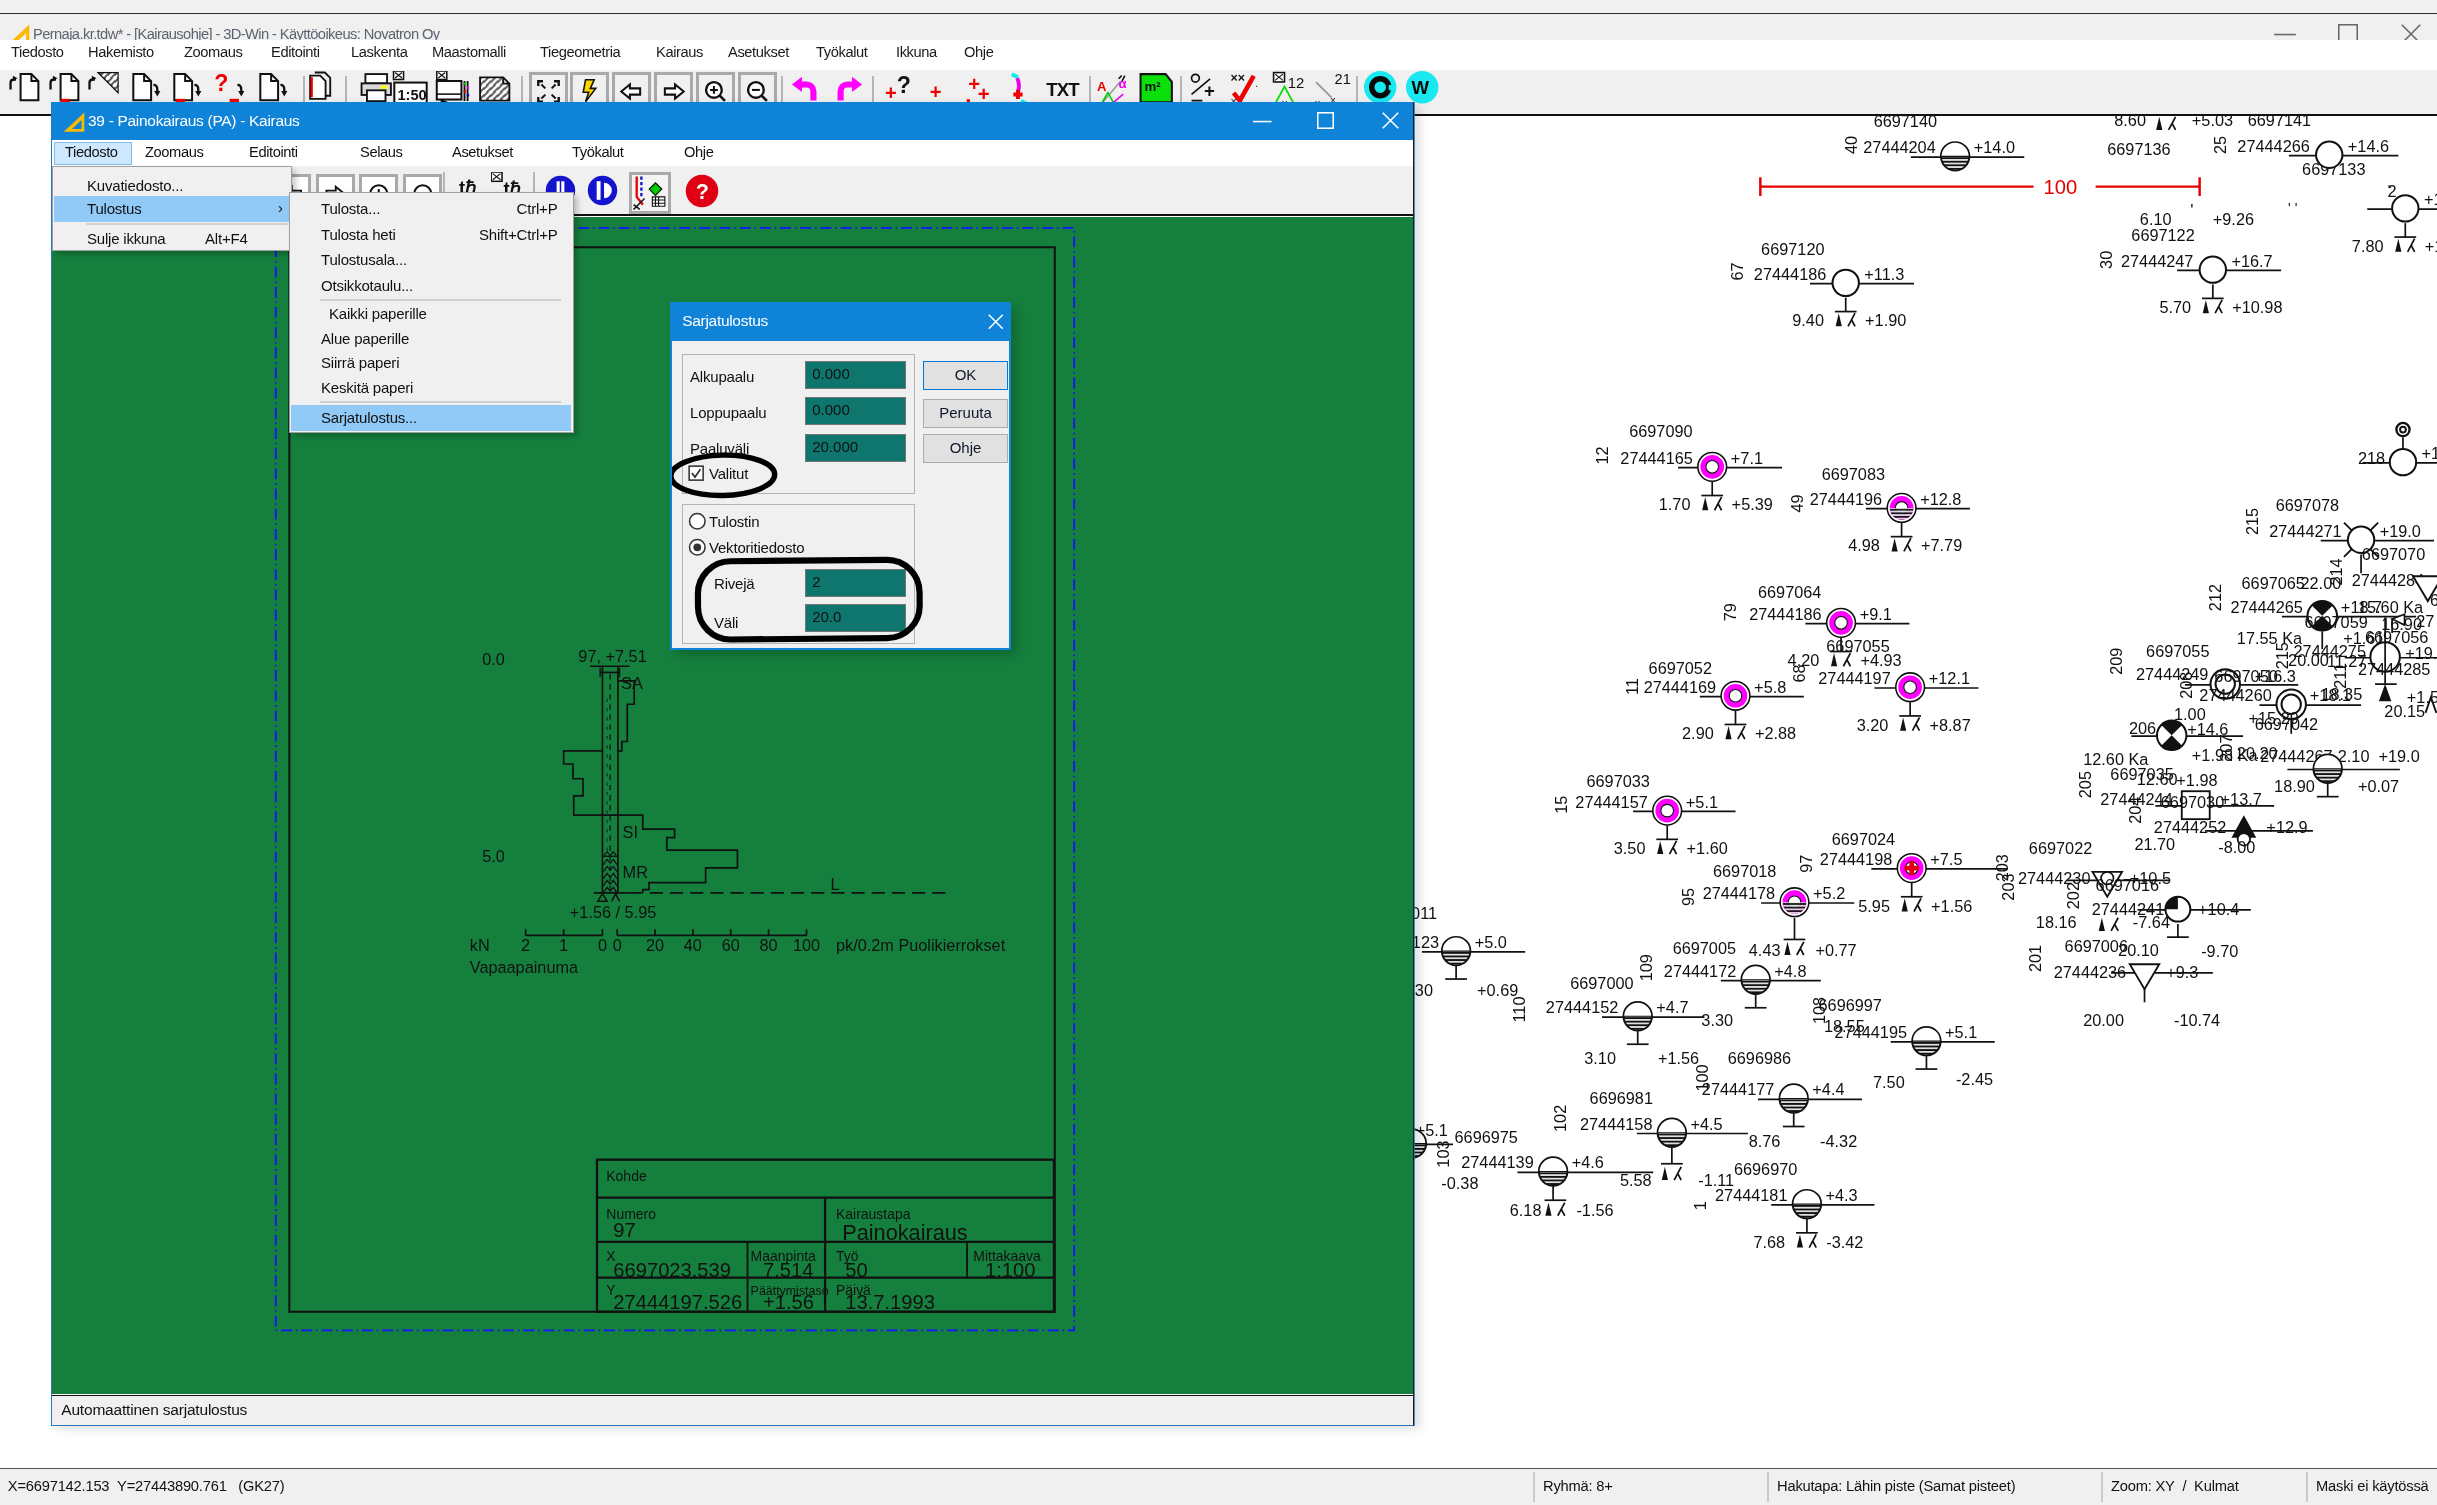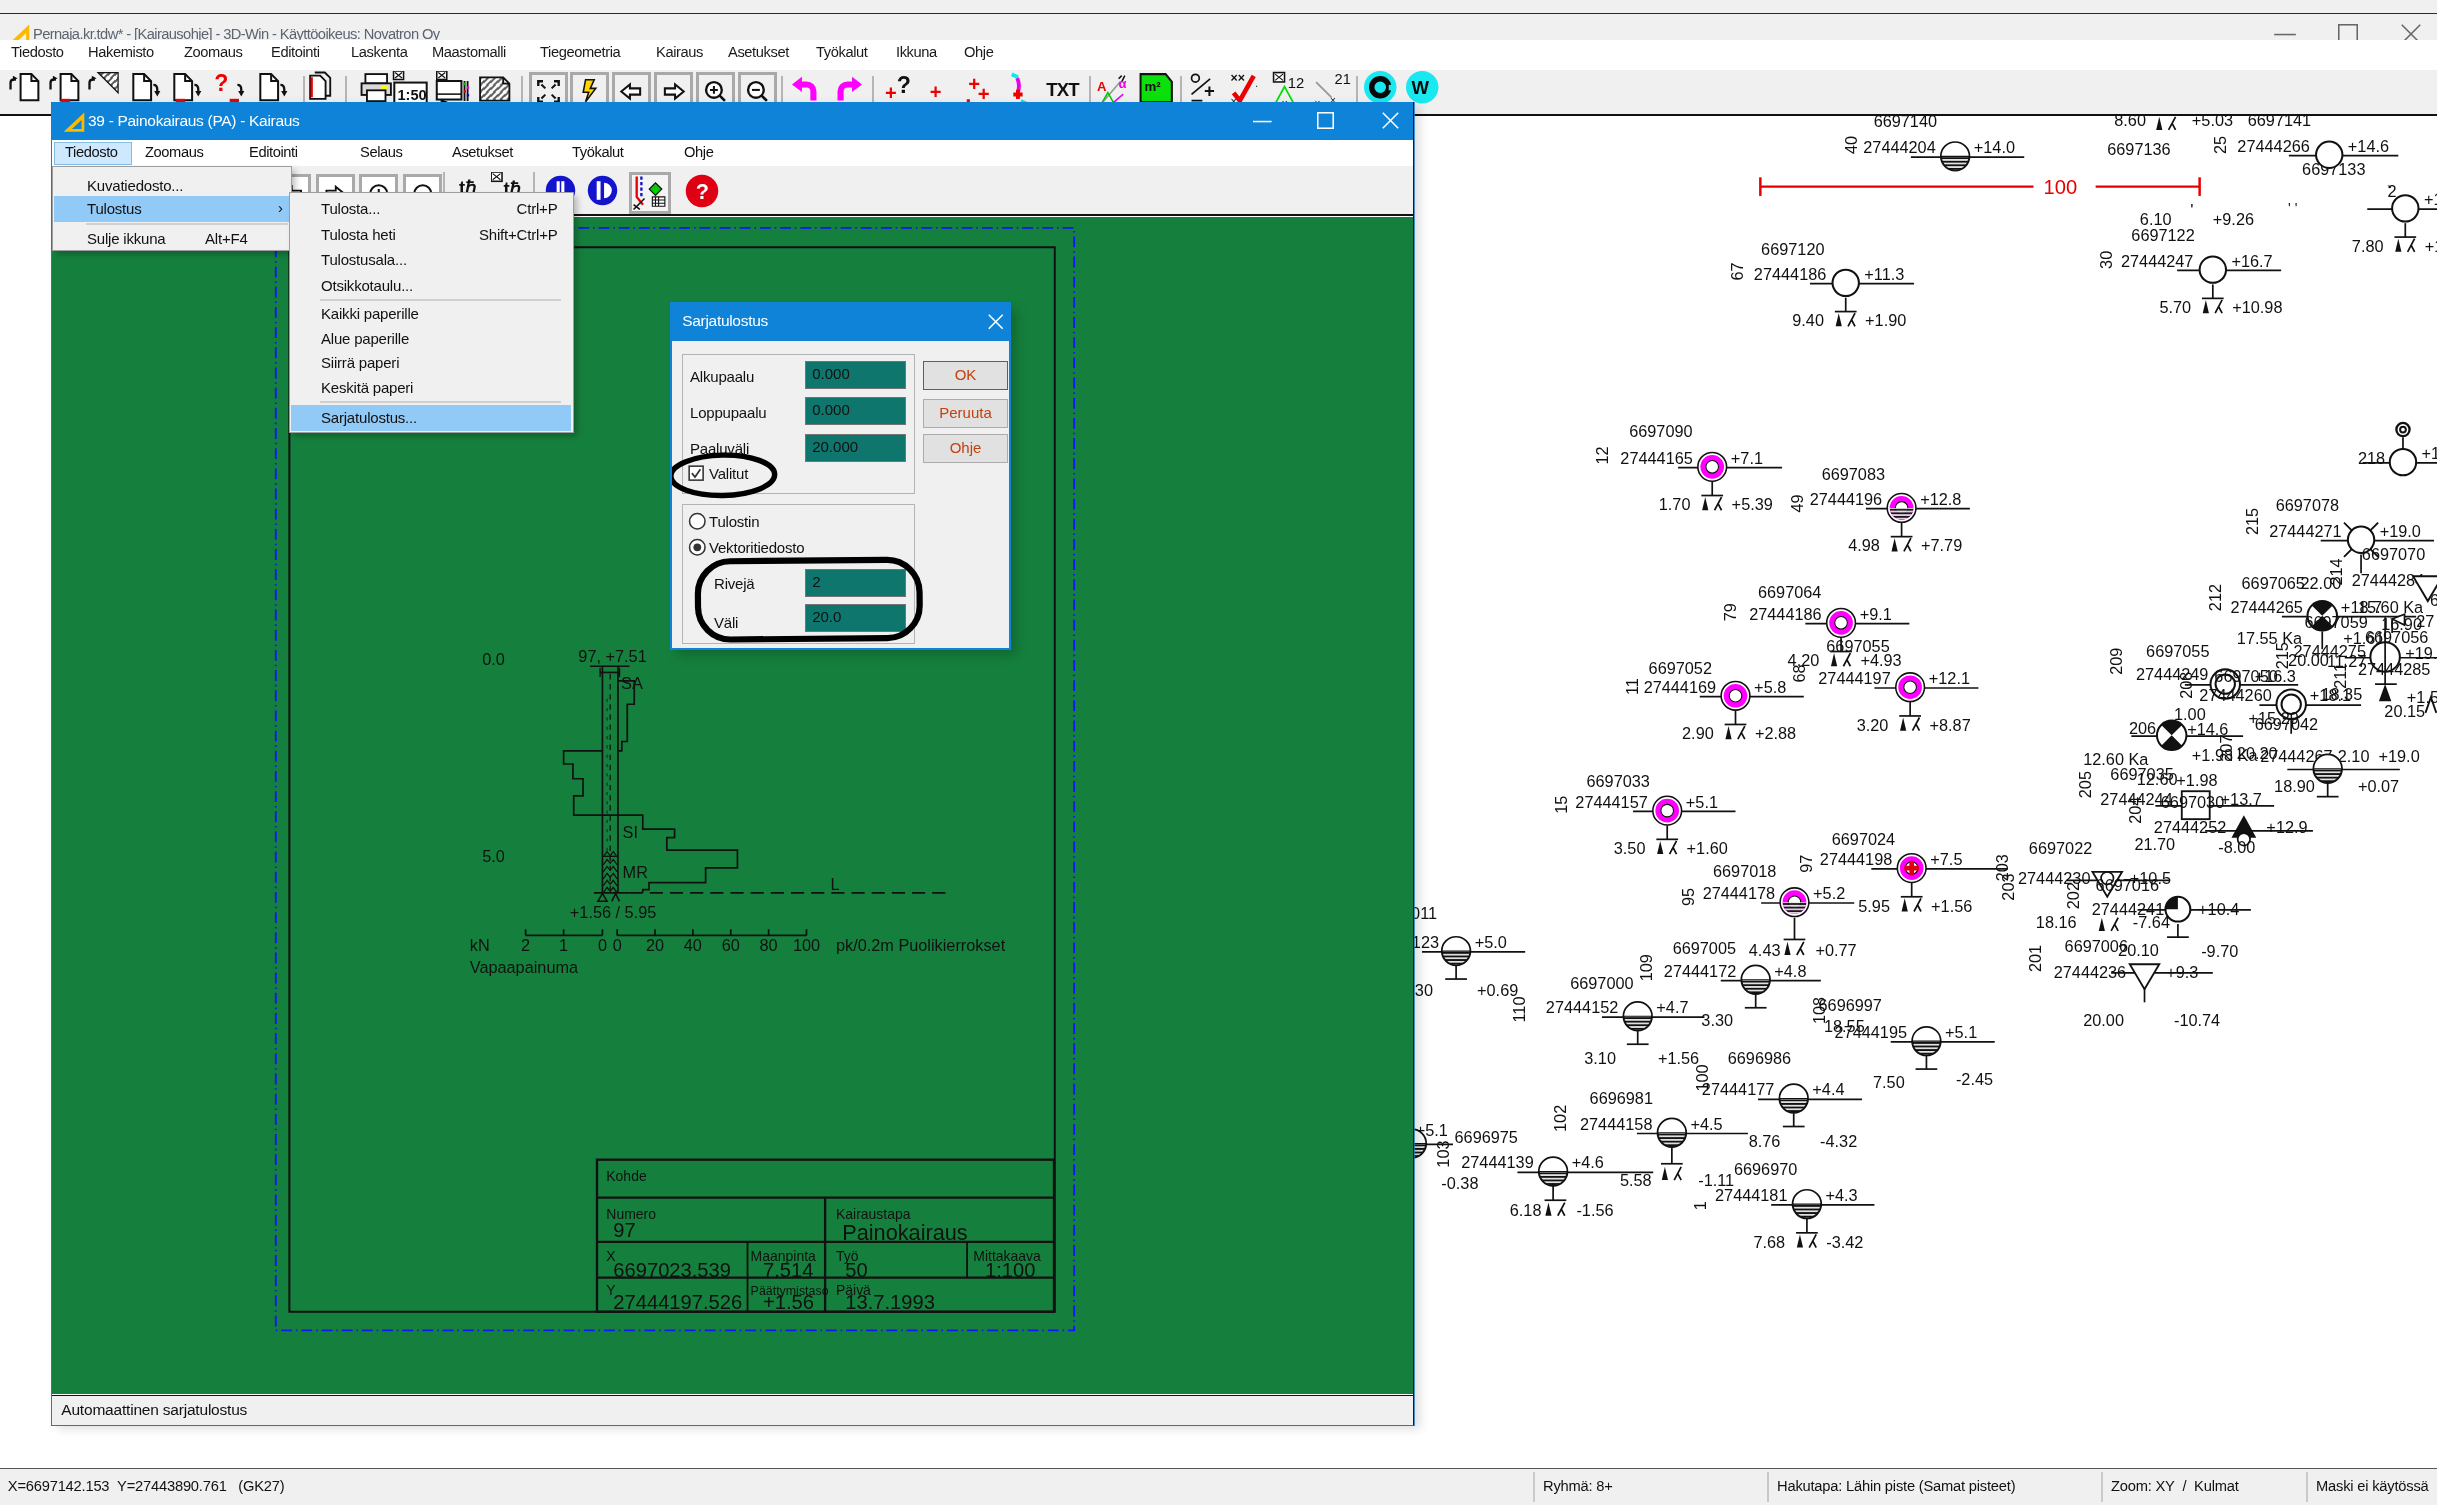--- a/index.html
+++ b/index.html
@@ -33,21 +33,21 @@
 #cstatus div { position:absolute; left:9.3px; top:5.4px; font-size:15.5px; letter-spacing:-0.2px; color:#111; }
 .menu { position:absolute; background:#f0f0f0; border:1.6px solid #9e9e9e; box-shadow:3.9px 3.9px 6.2px rgba(0,0,0,0.25); z-index:50; }
 .mitem { position:absolute; font-size:15px; letter-spacing:-0.2px; color:#111; white-space:nowrap; }
 .hl { background:#91c9f7; }
 .msep { position:absolute; height:1.6px; background:#d0d0d0; }
 #dialog { position:absolute; left:670px; top:302px; width:341px; height:348px; background:#f0f0f0; border:2.3px solid #0e83d8; z-index:40; box-shadow:6.2px 6.2px 11px rgba(0,0,0,0.2); }
 #dtitle { position:absolute; left:-0.8px; top:-0.8px; width:339px; height:38px; background:#0e83d8; color:#fff; font-size:15.5px; letter-spacing:-0.3px; }
 .gbox { position:absolute; border:1.6px solid #b4b4b4; background:#f0f0f0; }
 .dlab { position:absolute; font-size:15px; letter-spacing:-0.2px; color:#111; white-space:nowrap; }
 .dfield { position:absolute; width:101px; height:28px; background:#0f766e; border:1.6px solid #747474; font-size:15px; color:#111; padding:3.1px 0 0 6.2px; }
-.dbtn { position:absolute; width:85px; height:29px; background:#e1e1e1; border:1.6px solid #acacac; font-size:15px; color:#c2410c; text-align:center; padding-top:3.9px; }
+.dbtn { position:absolute; width:85px; height:29px; background:#e1e1e1; border:1.6px solid #acacac; font-size:15px; color:#0f172a; text-align:center; padding-top:3.9px; }
 svg text { font-family:"Liberation Sans",sans-serif; }
 </style></head>
 <body>
 <div id="root">
 
 <div id="titlebar">
   <svg class="abs" style="left:4.7px;top:8.5px" width="25" height="25" viewBox="0 0 32 32">
     <path d="M1,30 L31,2 L31,30 Z" fill="#fbba00"></path>
     <path d="M13,26 L27,13 L27,26 Z" fill="#f0f0f0"></path>
   </svg>
@@ -924,21 +924,21 @@
 </div>
 
 <div class="menu" id="menu2" style="left:289px;top:192px;width:285px;height:241px">
   <div class="mitem" style="left:31px;top:7px">Tulosta...</div>
   <div class="mitem" style="right:15.5px;top:7px">Ctrl+P</div>
   <div class="mitem" style="left:31px;top:33px">Tulosta heti</div>
   <div class="mitem" style="right:15.5px;top:33px">Shift+Ctrl+P</div>
   <div class="mitem" style="left:31px;top:58px">Tulostusala...</div>
   <div class="mitem" style="left:31px;top:84px">Otsikkotaulu...</div>
   <div class="msep" style="left:29.5px;top:106px;width:241px"></div>
-  <div class="mitem" style="left:31px;top:112px">Kaikki paperille</div>
+  <div class="mitem" style="left:39px;top:112px">Kaikki paperille</div>
   <div class="mitem" style="left:31px;top:137px">Alue paperille</div>
   <div class="mitem" style="left:31px;top:161px">Siirrä paperi</div>
   <div class="mitem" style="left:31px;top:186px">Keskitä paperi</div>
   <div class="msep" style="left:29.5px;top:208px;width:241px"></div>
   <div class="mitem hl" style="left:0.8px;top:212px;width:280px;height:25.6px"></div>
   <div class="mitem" style="left:31px;top:216px">Sarjatulostus...</div>
 </div>
 
 <div id="dialog">
   <div id="dtitle">

